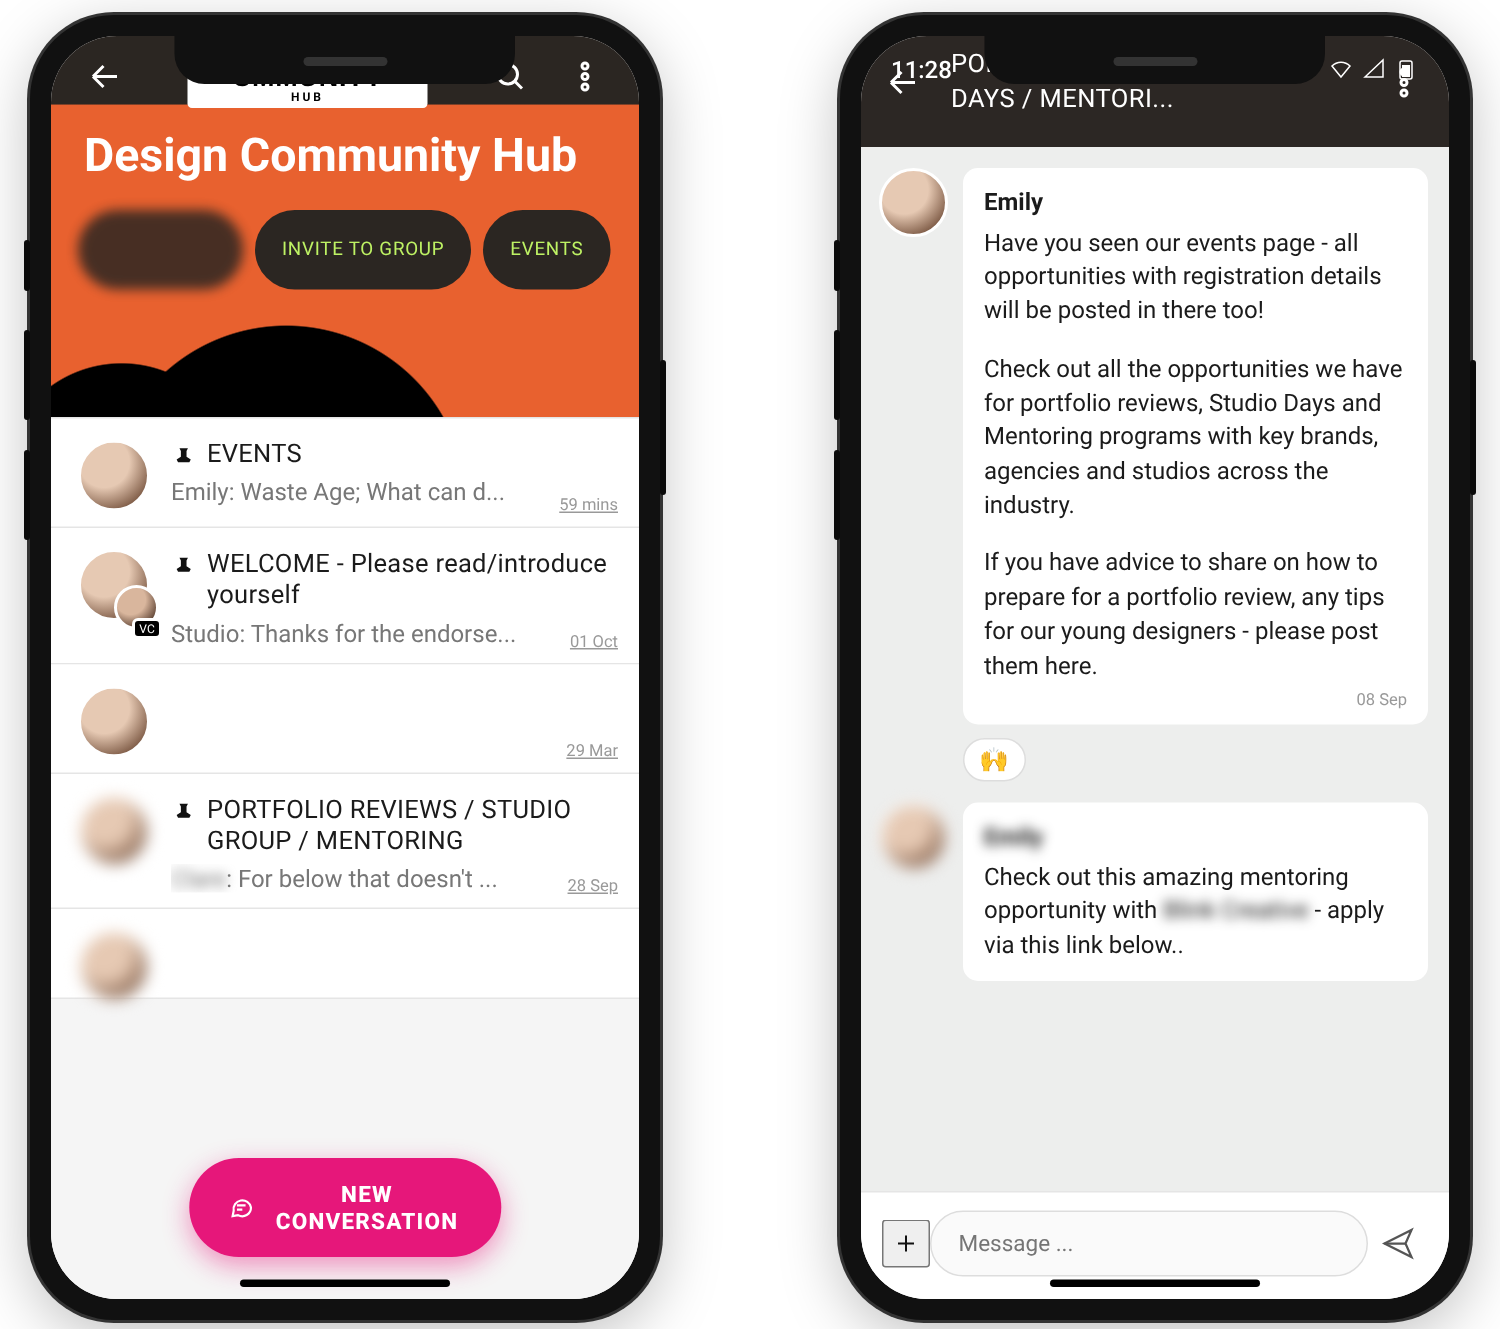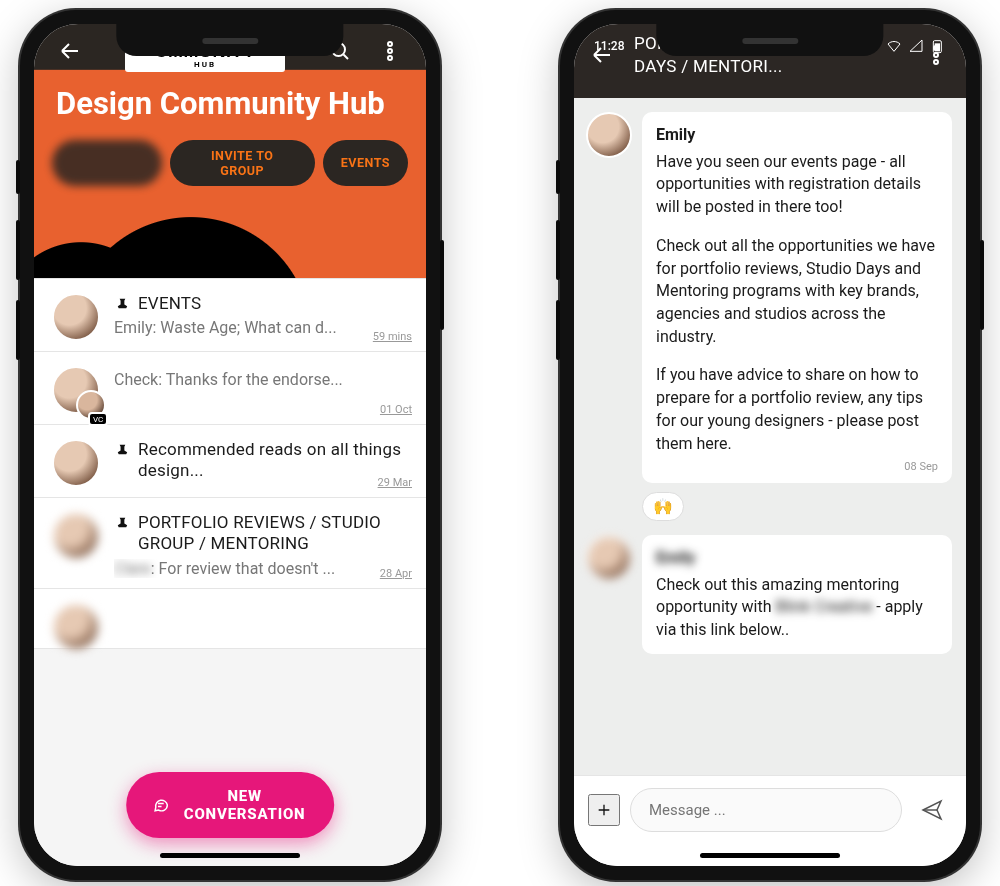--- a/index.html
+++ b/index.html
@@ -25,21 +25,21 @@
   .notch{position:absolute;top:0;left:50%;transform:translateX(-50%);width:58%;height:32px;background:var(--bezel);border-radius:0 0 20px 20px;z-index:50;}
   .speaker{position:absolute;top:14px;left:50%;transform:translateX(-50%);width:56px;height:6px;background:#333;border-radius:3px;}
   .home-indicator{position:absolute;bottom:8px;left:50%;transform:translateX(-50%);width:140px;height:5px;background:#000;border-radius:3px;z-index:50;}
   .side-btn{position:absolute;background:#0a0a0a;border-radius:3px;}
   .btn-l1{left:-4px;top:150px;width:4px;height:34px;}
   .btn-l2{left:-4px;top:210px;width:4px;height:60px;}
   .btn-l3{left:-4px;top:290px;width:4px;height:60px;}
   .btn-r{right:-4px;top:230px;width:4px;height:90px;}
 
   
-  .statusbar{position:relative;z-index:40;height:44px;display:flex;align-items:center;justify-content:space-between;padding:0 20px;color:#fff;font-weight:500;font-size:12px;}
+  .statusbar{position:relative;z-index:40;height:44px;display:flex;align-items:center;justify-content:space-between;padding:0 20px;color:#fff;font-weight:500;font-size:16px;}
   .status-ico{display:inline-flex;gap:6px;align-items:center;}
   .status-ico svg{width:16px;height:16px;}
   .statusbar.dark{color:#fff;}
   
   
   .cover{
     position:relative;
     height:298px;
     margin-top:-44px;
     padding-top:44px;
@@ -53,21 +53,21 @@
   .appbar{display:flex;align-items:center;gap:10px;padding:6px 16px;height:54px;}
   .appbar .spacer{flex:1;}
   .icon-btn{width:40px;height:40px;border:none;background:transparent;color:#fff;display:flex;align-items:center;justify-content:center;border-radius:50%;}
   .icon-btn svg{width:24px;height:24px;stroke:#fff;fill:none;stroke-width:2;}
   .logo-badge{background:#fff;color:#000;height:42px;width:160px;border-radius:3px;display:flex;flex-direction:column;align-items:center;justify-content:center;font-weight:700;letter-spacing:.5px;}
   .logo-badge .t1{font-size:8px;letter-spacing:2px;}
   .logo-badge .t2{font-size:18px;font-weight:900;line-height:1;font-family:Impact,sans-serif;}
   .logo-badge .t3{font-size:8px;letter-spacing:2px;}
   .cover-title{font-size:31px;font-weight:700;line-height:1.15;padding:8px 22px 0;}
   .chips{display:flex;gap:8px;padding:18px 18px 0;}
-  .chip{border:none;background:var(--pill);color:#f97316;font-size:12.5px;font-weight:700;letter-spacing:.5px;padding:8px 18px;border-radius:999px;}
+  .chip{border:none;background:var(--pill);color:#bef264;font-size:12.5px;font-weight:400;letter-spacing:.5px;padding:19px 18px;border-radius:999px;}
   .chip.blur{filter:blur(4px);opacity:.85;width:110px;}
 
   .list{flex:1;overflow:hidden;background:var(--gray-bg);}
   .row{position:relative;background:#fff;padding:14px 16px 10px 18px;border-bottom:1px solid var(--divider);display:flex;gap:14px;}
   .row:first-child{border-top:1px solid var(--divider);}
   .avatars{position:relative;width:48px;min-width:48px;height:48px;}
   .avatar{width:48px;height:48px;border-radius:50%;background:radial-gradient(circle at 35% 30%,#e6c9b3 0 40%,#7d5a45 80%);border:2px solid #fff;text-align:right;}
   .avatar.small{position:absolute;right:-6px;bottom:-6px;width:30px;height:30px;background:radial-gradient(circle at 35% 30%,#d9b69d 0 40%,#5d4233 80%);}
   .avatar.tiny-badge{position:absolute;right:-8px;bottom:-12px;width:20px;height:14px;border-radius:4px;background:#000;color:#fff;font-size:8px;display:flex;align-items:center;justify-content:center;}
   .avatar.blur{filter:blur(5px);}
@@ -90,21 +90,21 @@
   .msg{display:flex;gap:10px;margin-bottom:14px;}
   .msg .avatar{width:46px;height:46px;min-width:46px;}
   .bubble{background:#fff;border-radius:10px;padding:12px 14px 8px;font-size:16px;line-height:1.42;color:#1b1b1b;position:relative;max-width:310px;}
   .bubble .sender{font-weight:700;margin-bottom:4px;font-size:16px;}
   .bubble p{margin:0 0 16px;}
   .bubble p:last-of-type{margin-bottom:4px;}
   .bubble .time{text-align:right;color:#999;font-size:11px;margin-top:2px;}
   .reaction{display:inline-flex;align-items:center;justify-content:center;background:#fff;border:1px solid #ddd;border-radius:999px;padding:4px 10px;margin:-8px 0 0 56px;font-size:16px;position:relative;z-index:2;}
   .bubble .inline-blur{filter:blur(4px);display:inline-block;}
   .bubble.blur-top .sender{filter:blur(4px);}
-  .composer{display:flex;align-items:center;gap:10px;padding:12px 14px 34px;background:#fff;border-top:1px solid var(--divider);}
+  .composer{display:flex;align-items:center;padding:12px 14px 15px;background:#fff;border-top:1px solid var(--divider);}
   .composer .plus{width:32px;height:32px;display:flex;align-items:center;justify-content:center;}
   .composer .plus svg{width:24px;height:24px;stroke:#111;}
   .composer input{flex:1;border:1px solid #ddd;border-radius:999px;padding:12px 18px;font-size:15px;color:#888;outline:none;background:#fafafa;}
   .composer .send svg{width:24px;height:24px;stroke:#333;fill:#333;}
   
   .blurred-row .avatar{filter:blur(5px);}
 </style>
 </head>
 <body>
 
@@ -173,54 +173,54 @@
         <div class="row-time">59 mins</div>
       </div>
 
       <div class="row">
         <div class="avatars">
           <div class="avatar"></div>
           <div class="avatar small"></div>
           <div class="avatar tiny-badge">VC</div>
         </div>
         <div class="row-body">
-          <div class="row-sub"><span>Check</span>: <span>Thanks for the endorse...</span></div>
-        </div>
-        <div class="row-time">01 Oct</div>
-      </div>
-
-      <div class="row">
-        <div class="avatars">
-            <div class="avatar"></div>
-          </div>
-        <div class="row-body">
           <div class="row-title">
             <svg class="pin-ico" viewBox="0 0 24 24" fill="#111">
                 <path d="M14 3l7 7-3 1-4 4 1 5-3 1-8-8 1-3 5 1 4-4 1-3z" transform="rotate(-45 12 12)"></path>
               </svg>
-            <span class="t">Recommended reads on all things design...</span>
-          </div>
+            <span class="t">WELCOME - Please read/introduce yourself</span>
+          </div>
+          <div class="row-sub"><span>Studio</span>: <span>Thanks for the endorse...</span></div>
+        </div>
+        <div class="row-time">01 Oct</div>
+      </div>
+
+      <div class="row">
+        <div class="avatars">
+            <div class="avatar"></div>
+          </div>
+        <div class="row-body">
         </div>
         <div class="row-time">29 Mar</div>
       </div>
 
       <div class="row blurred-row">
         <div class="avatars">
             <div class="avatar"></div>
           </div>
         <div class="row-body">
           <div class="row-title">
             <svg class="pin-ico" viewBox="0 0 24 24" fill="#111">
                 <path d="M14 3l7 7-3 1-4 4 1 5-3 1-8-8 1-3 5 1 4-4 1-3z" transform="rotate(-45 12 12)"></path>
               </svg>
             <span class="t">PORTFOLIO REVIEWS / STUDIO GROUP / MENTORING</span>
           </div>
-          <div class="row-sub"><span class="blurred">Clare</span>: <span>For review that doesn't ...</span></div>
-        </div>
-        <div class="row-time">28 Apr</div>
+          <div class="row-sub"><span class="blurred">Clare</span>: <span>For below that doesn't ...</span></div>
+        </div>
+        <div class="row-time">28 Sep</div>
       </div>
 
       <div class="row blurred-row" style="height:60px;">
         <div class="avatars">
             <div class="avatar"></div>
           </div>
         <div class="row-body"></div>
       </div>
     </div>
 

